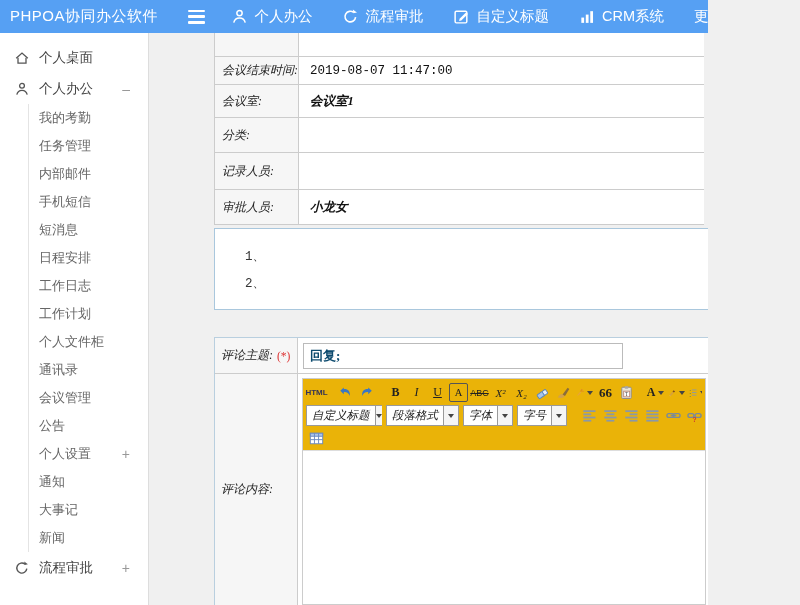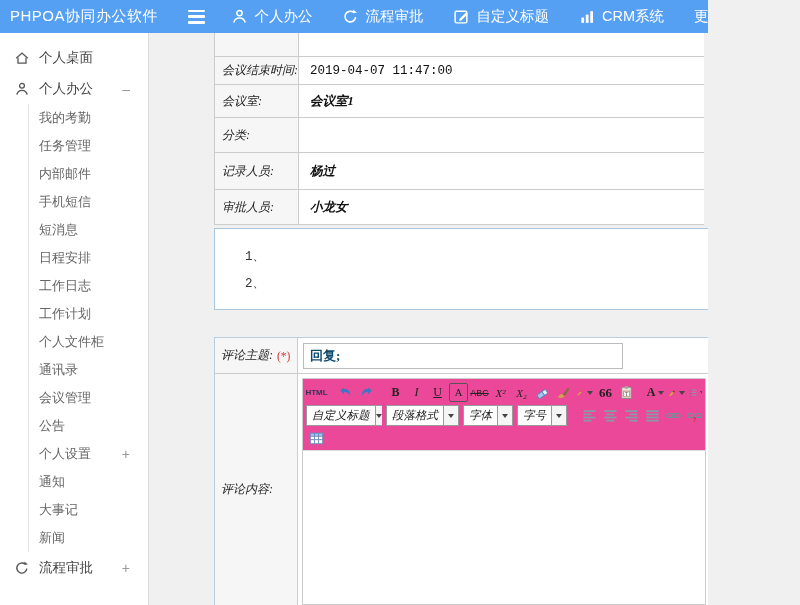--- a/index.html
+++ b/index.html
@@ -64,21 +64,21 @@
   .crow .val { flex:1; background:#fff; position:relative; }
   .req { color:#d33; margin-left:4px; font-style:normal; font-size:11.5px; }
   .subject-row { height:36px; }
   .subject-input { position:absolute; left:5px; top:5px; width:320px; height:26px;
     border:1px solid #bbb; font-size:13px; font-weight:bold; padding-left:6px;
     color:#0c4a6e; font-family:"Liberation Serif", serif; }
 
   
   .editor { position:absolute; left:4px; top:4px; right:2px; bottom:0;
     border:1px solid #ccc; display:flex; flex-direction:column; background:#fff; }
-  .toolbar { background:#ec4899; padding:2px 3px 0 3px; }
+  .toolbar { background:#eab308; padding:2px 3px 0 3px; }
   .tb-row { display:flex; align-items:center; flex-wrap:nowrap; height:23px; overflow:hidden; }
   .tb-btn { height:19px; min-width:19px; display:inline-flex; align-items:center;
     justify-content:center; margin:0 1px; cursor:pointer; border:1px solid transparent;
     font-size:12px; color:#222; border-radius:2px; }
   .tb-btn svg { width:15px; height:15px; }
   .tb-sep { width:1px; height:16px; background:#ccc; margin:0 4px; }
   .tb-txt { font-family:"Liberation Serif", serif; }
   .t-bold { font-weight:bold; }
   .t-italic { font-style:italic; }
   .t-und { text-decoration:underline; }
@@ -197,33 +197,32 @@
   <div class="main">
 
     <div class="mtable">
       <div class="mrow" style="height:24px">
         <div class="lbl"></div>
         <div class="val"></div>
       </div>
       <div id="form-rows">
           <div class="mrow" style="height: 28px;">
             <div class="lbl">会议结束时间:</div>
-            <div class="val mono">2019-04-07 11:47:00</div>
+            <div class="val mono">2019-08-07 11:47:00</div>
           </div>
           <div class="mrow" style="height: 33px; justify-content: center;">
             <div class="lbl">会议室:</div>
             <div class="val cn">会议室1</div>
           </div>
           <div class="mrow" style="height: 35px;">
             <div class="lbl">分类:</div>
             <div class="val cn"></div>
           </div>
           <div class="mrow" style="height: 37px;">
             <div class="lbl">记录人员:</div>
-            <div class="val cn">杨过</div>
           </div>
           <div class="mrow" style="height: 35px;">
             <div class="lbl">审批人员:</div>
             <div class="val cn">小龙女</div>
           </div>
         </div>
     </div>
 
     <div class="content-box">
       <div>1、</div>

